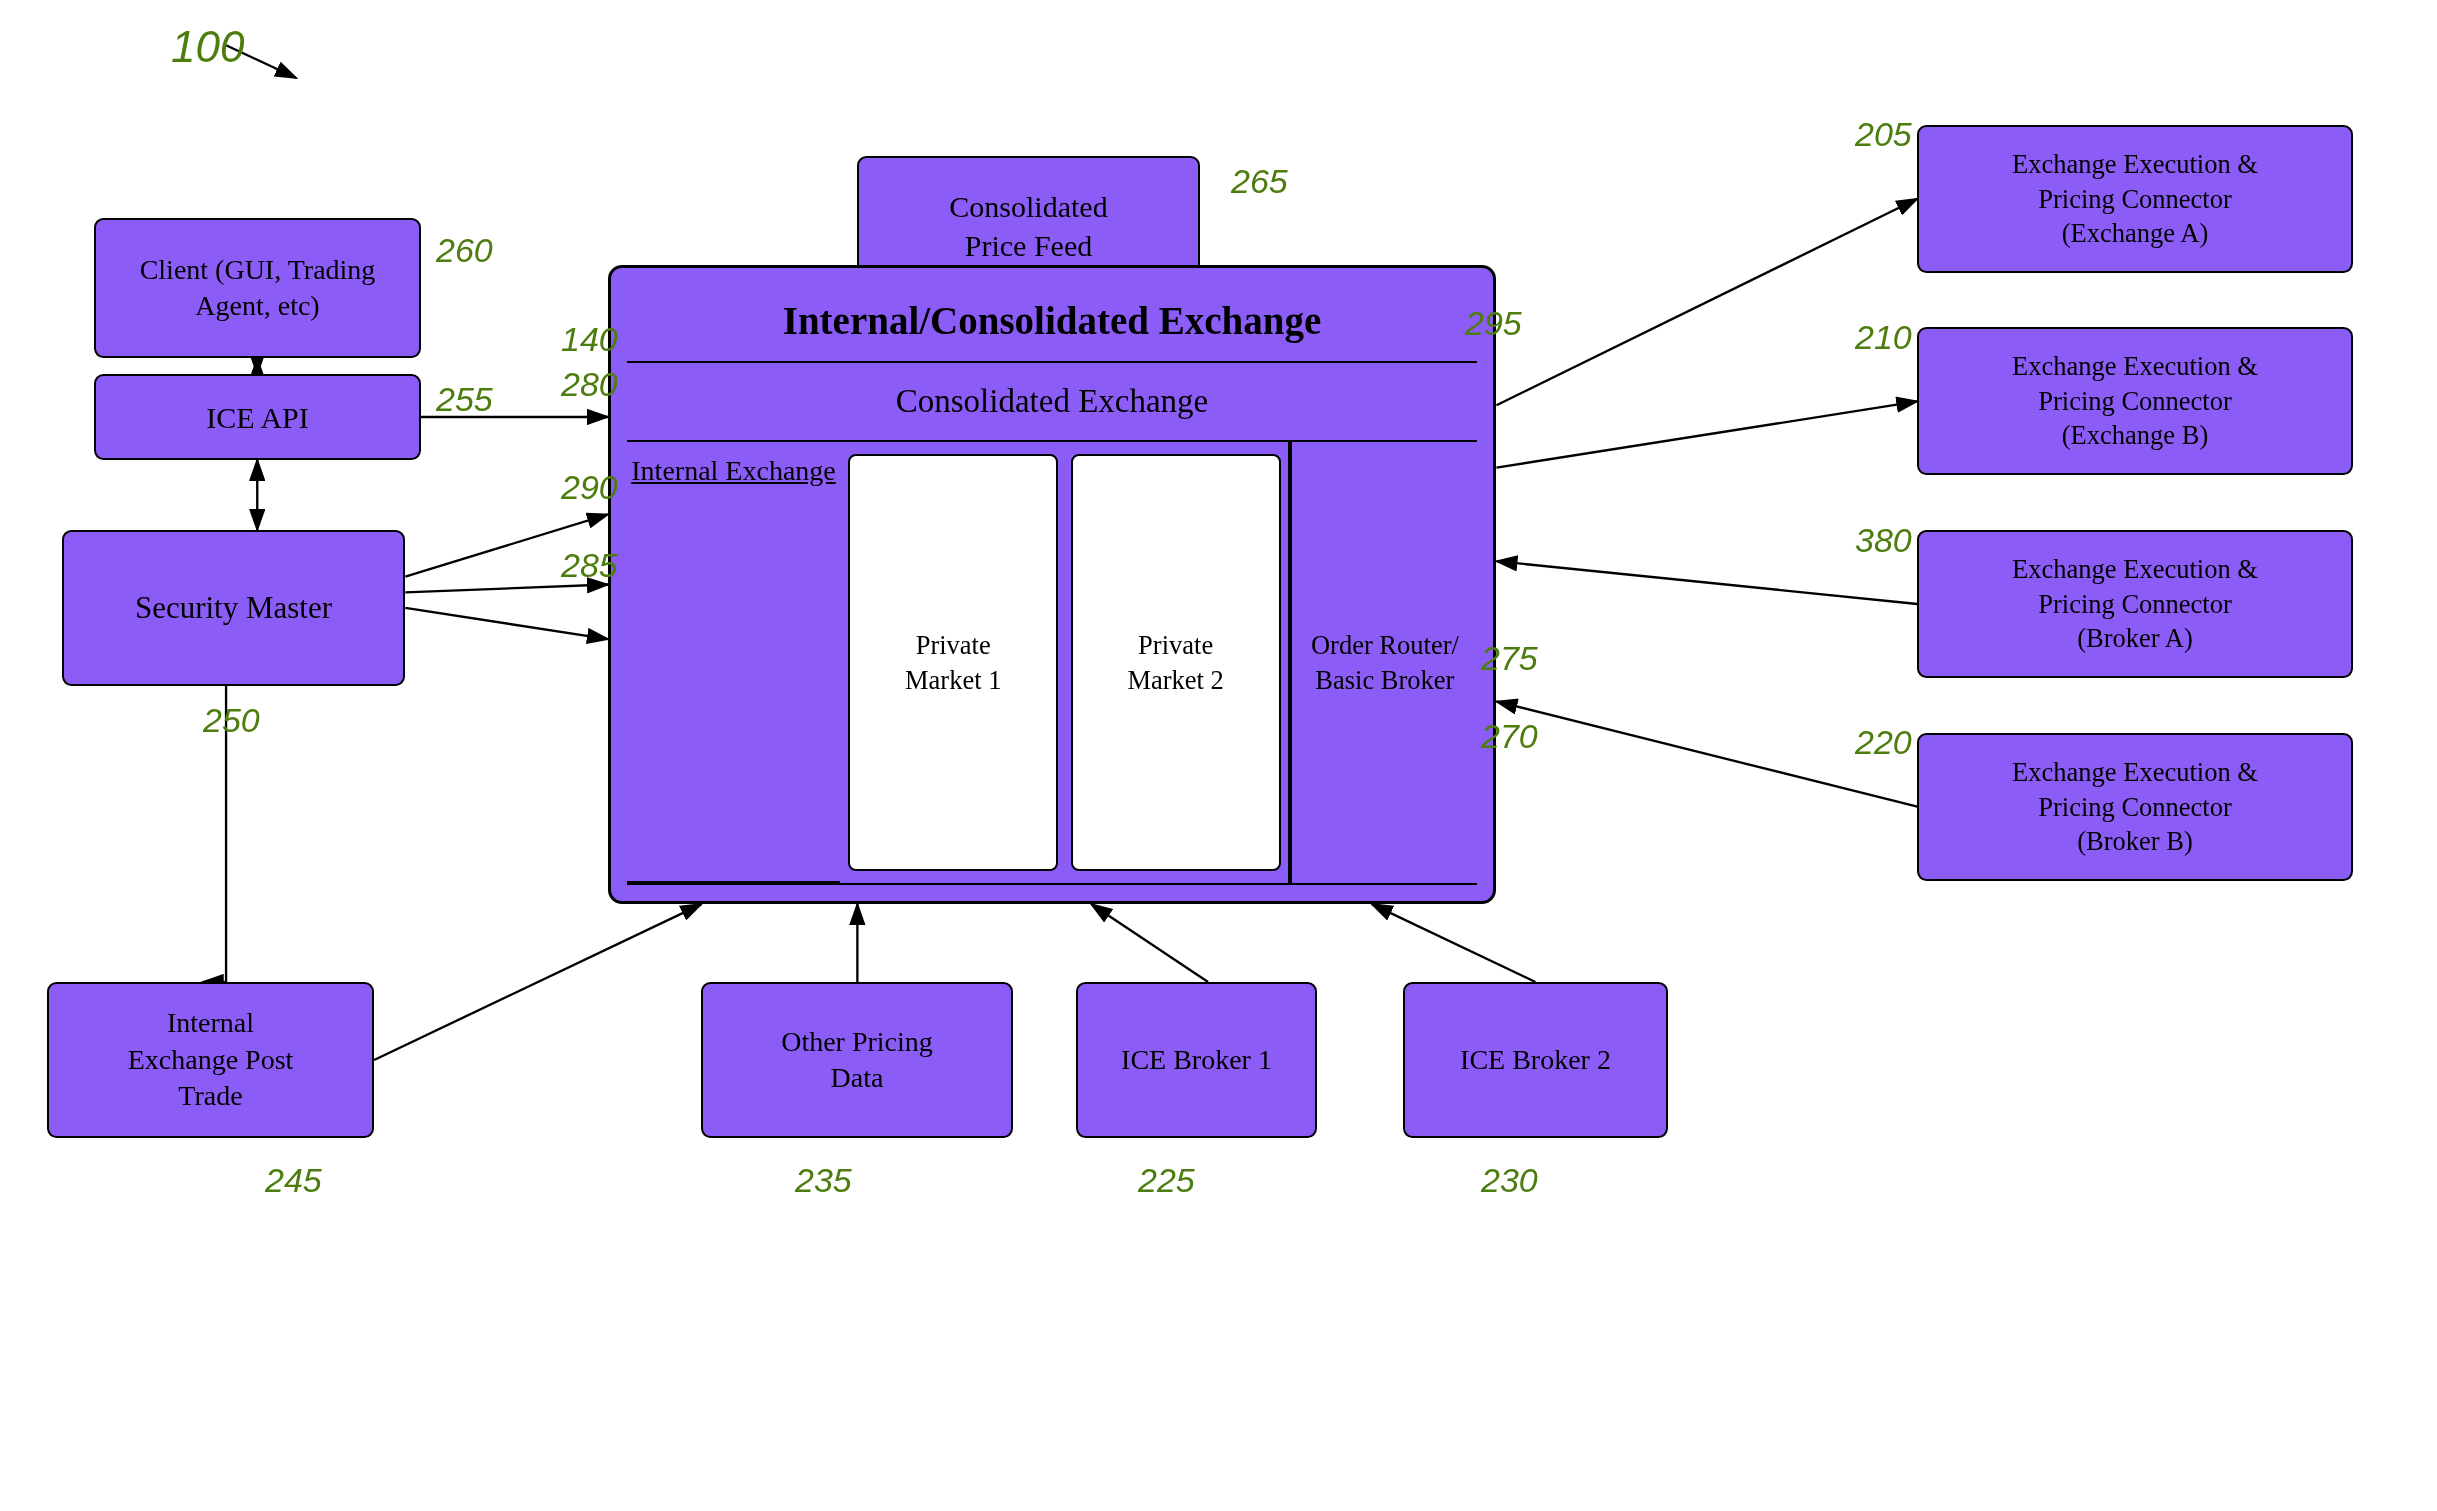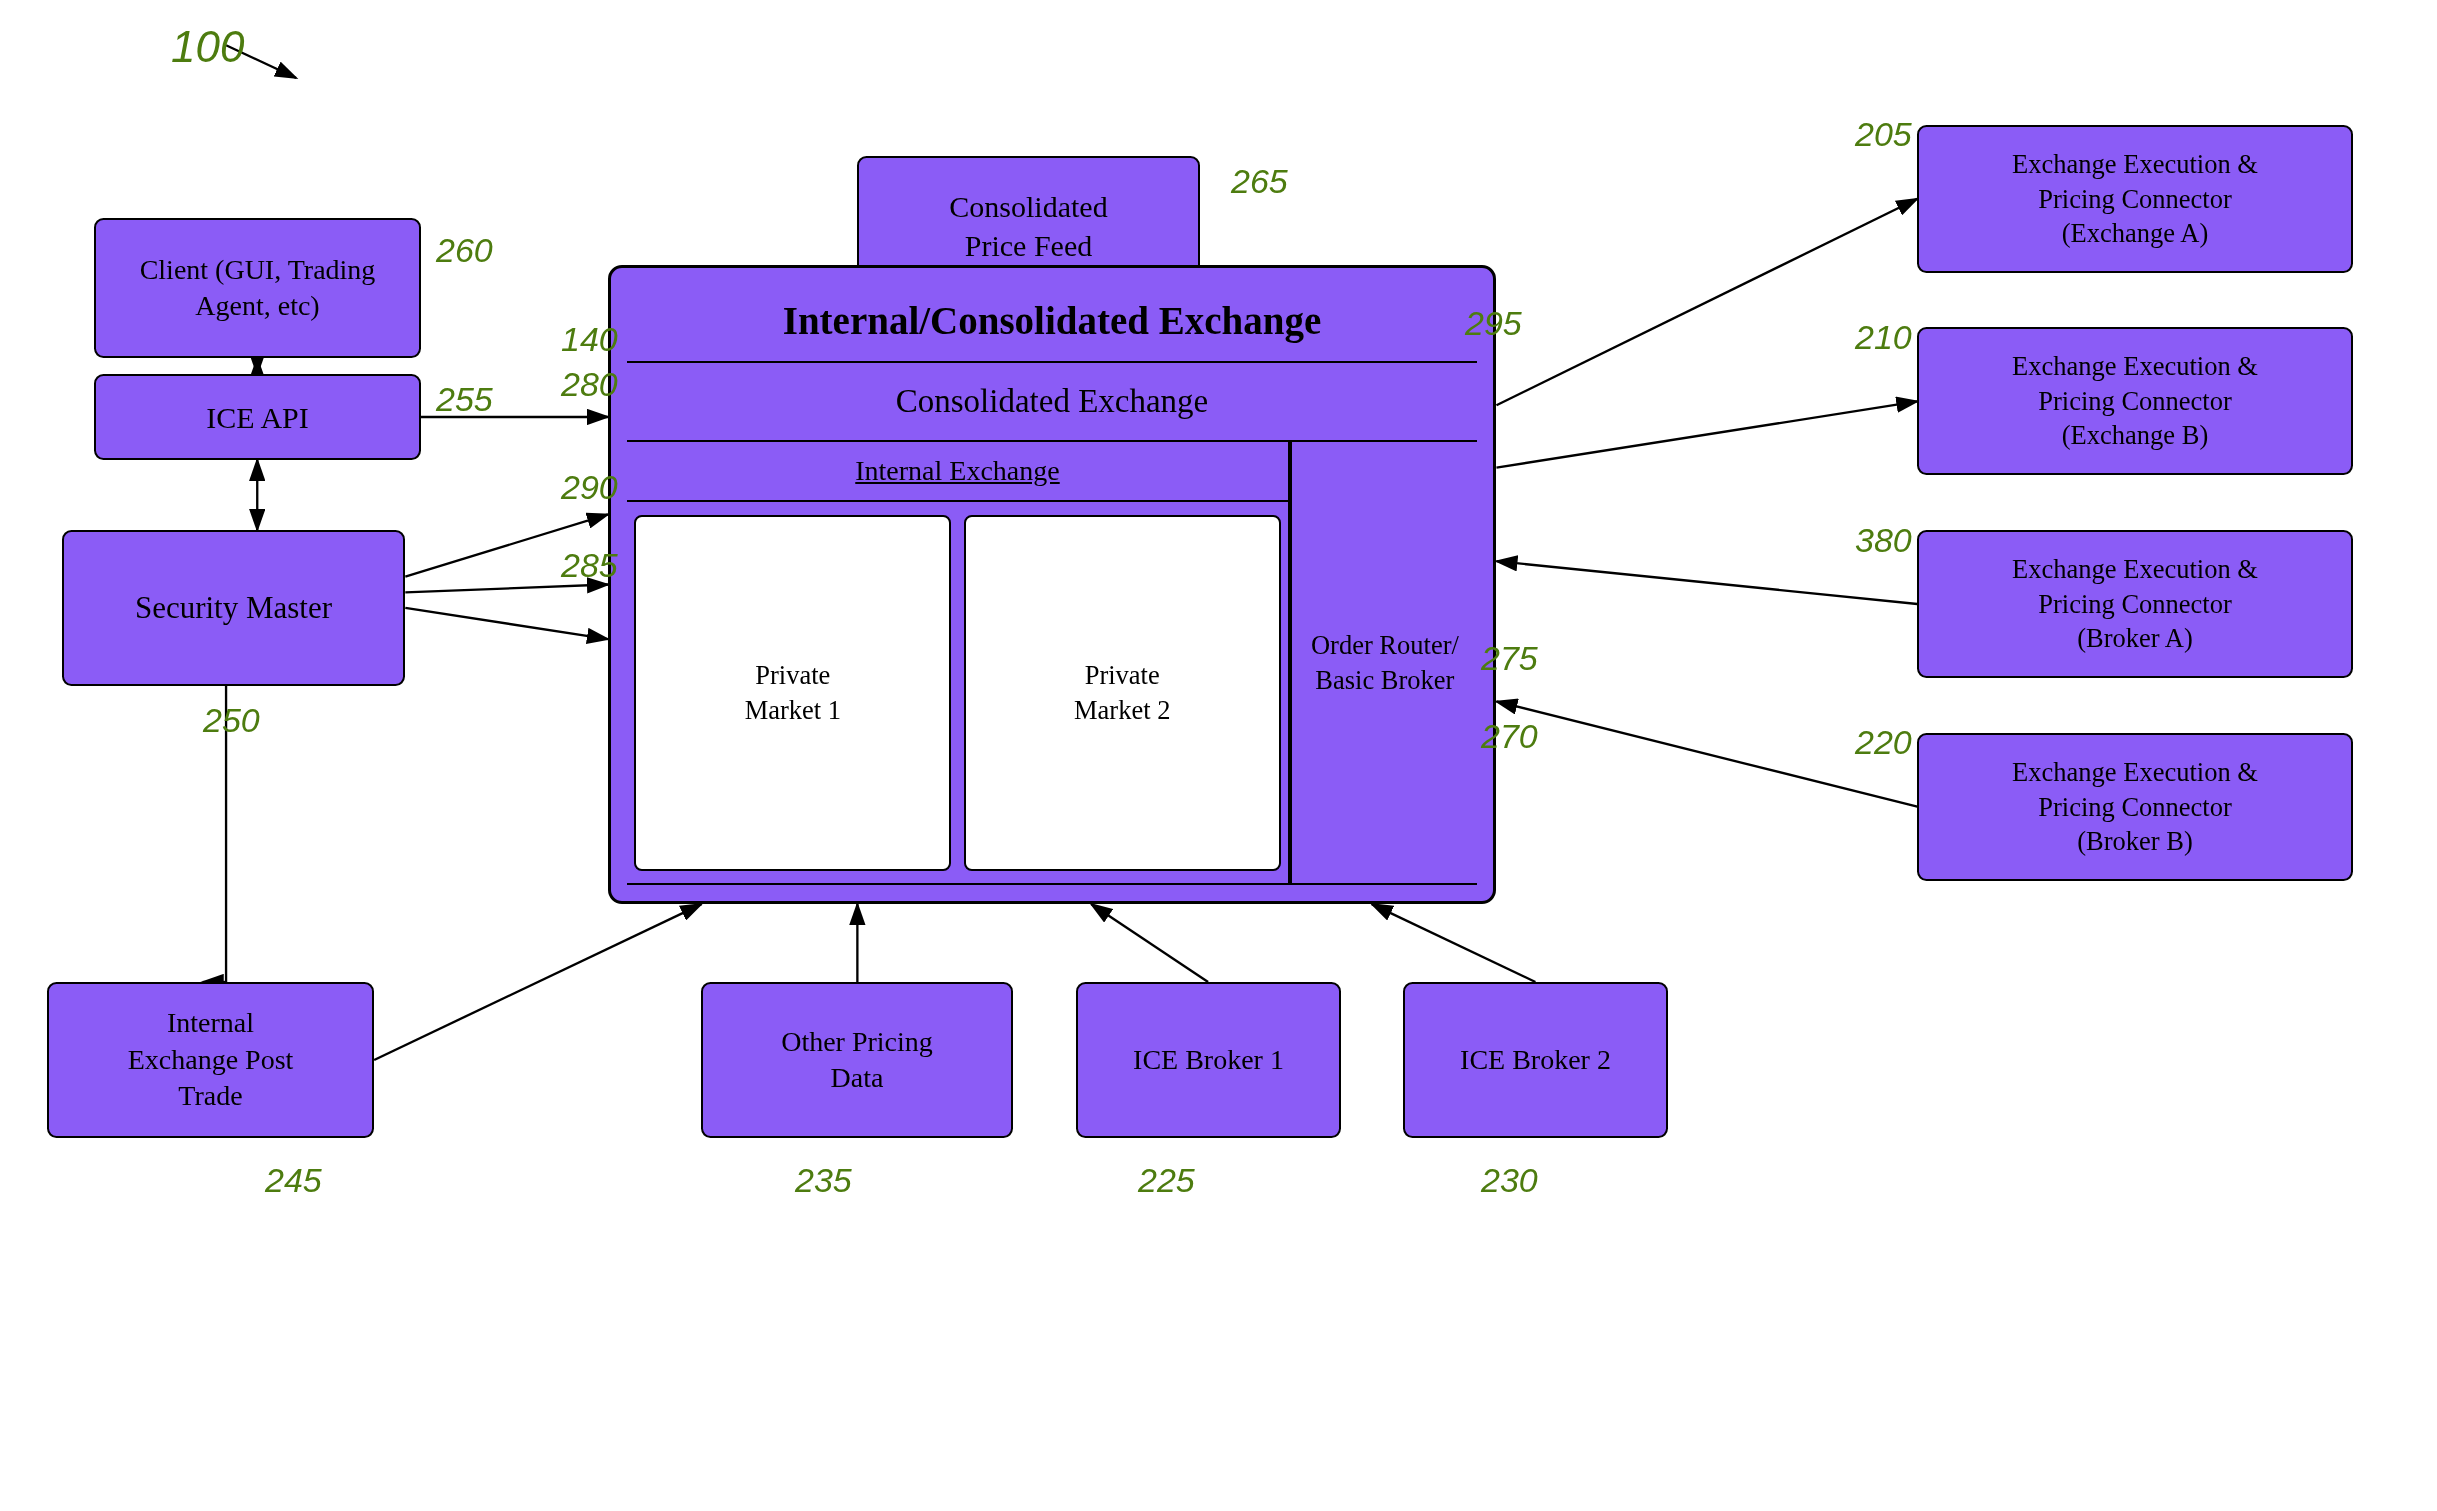--- a/index.html
+++ b/index.html
@@ -68,21 +68,21 @@
     
     .box-cpf { top: 156px; left: 857px; width: 343px; height: 140px; }
 
     
     .box-central { top: 265px; left: 608px; width: 888px; height: 639px; border-width: 4.7px; border-radius: 15.6px; flex-direction: column; align-items: stretch; padding: 0; }
 
     
     .box-other-pricing { top: 982px; left: 701px; width: 312px; height: 156px; }
 
     
-    .box-ice-broker1 { top: 982px; left: 1076px; width: 265px; height: 156px; }
+    .box-ice-broker1 { top: 982px; left: 1076px; width: 241px; height: 156px; }
 
     
     .box-ice-broker2 { top: 982px; left: 1403px; width: 265px; height: 156px; }
 
     
     .box-exchange-a { top: 125px; left: 1917px; width: 436px; height: 148px; }
     .box-exchange-b { top: 327px; left: 1917px; width: 436px; height: 148px; }
     .box-exchange-broker-a { top: 530px; left: 1917px; width: 436px; height: 148px; }
     .box-exchange-broker-b { top: 733px; left: 1917px; width: 436px; height: 148px; }
 
@@ -113,21 +113,20 @@
     .internal-section {
       display: flex;
       flex: 1;
       border-bottom: 2.3px solid #000;
     }
 
     .internal-left {
       flex: 1;
       border-right: 2.3px solid #000;
       display: flex;
-      flex-direction: column;
     }
 
     .internal-label {
       border-bottom: 2.3px solid #000;
       text-align: center;
       padding: 11px 4.7px;
       font-size: 28px;
       text-decoration: underline;
     }
 

